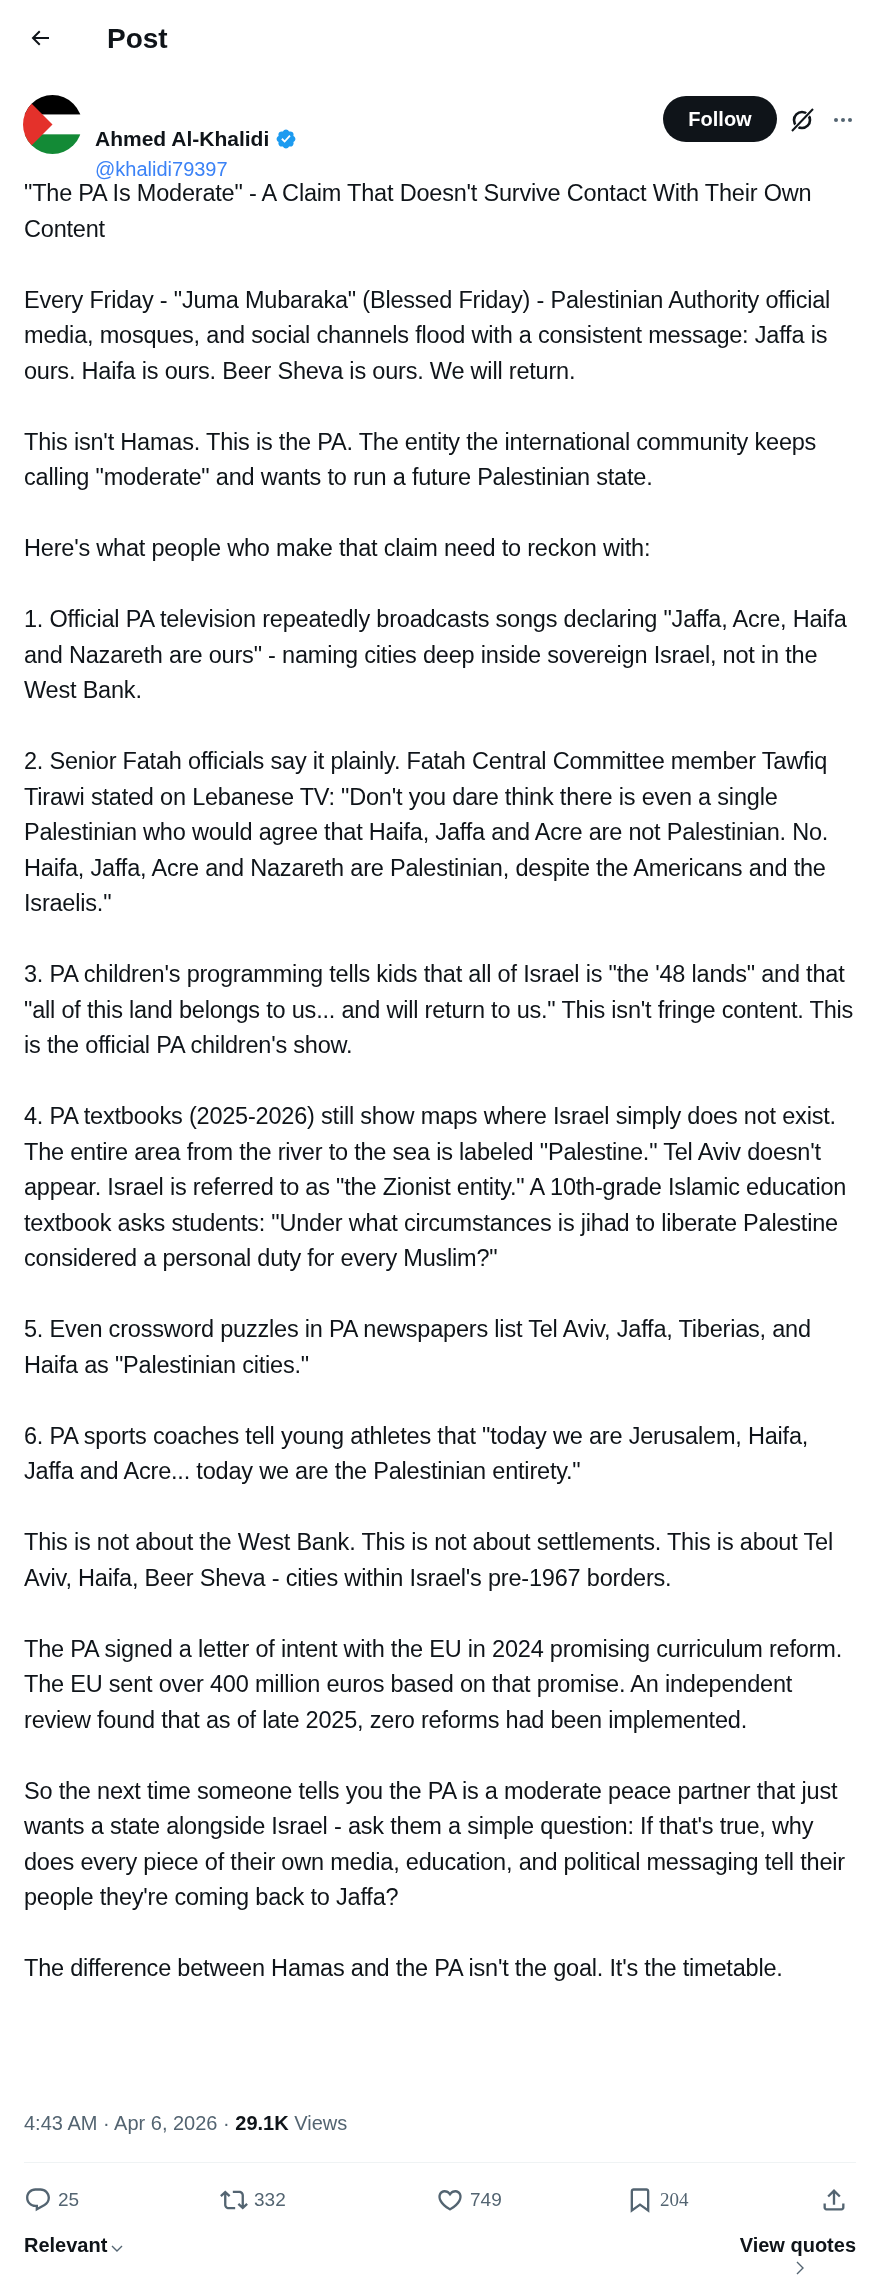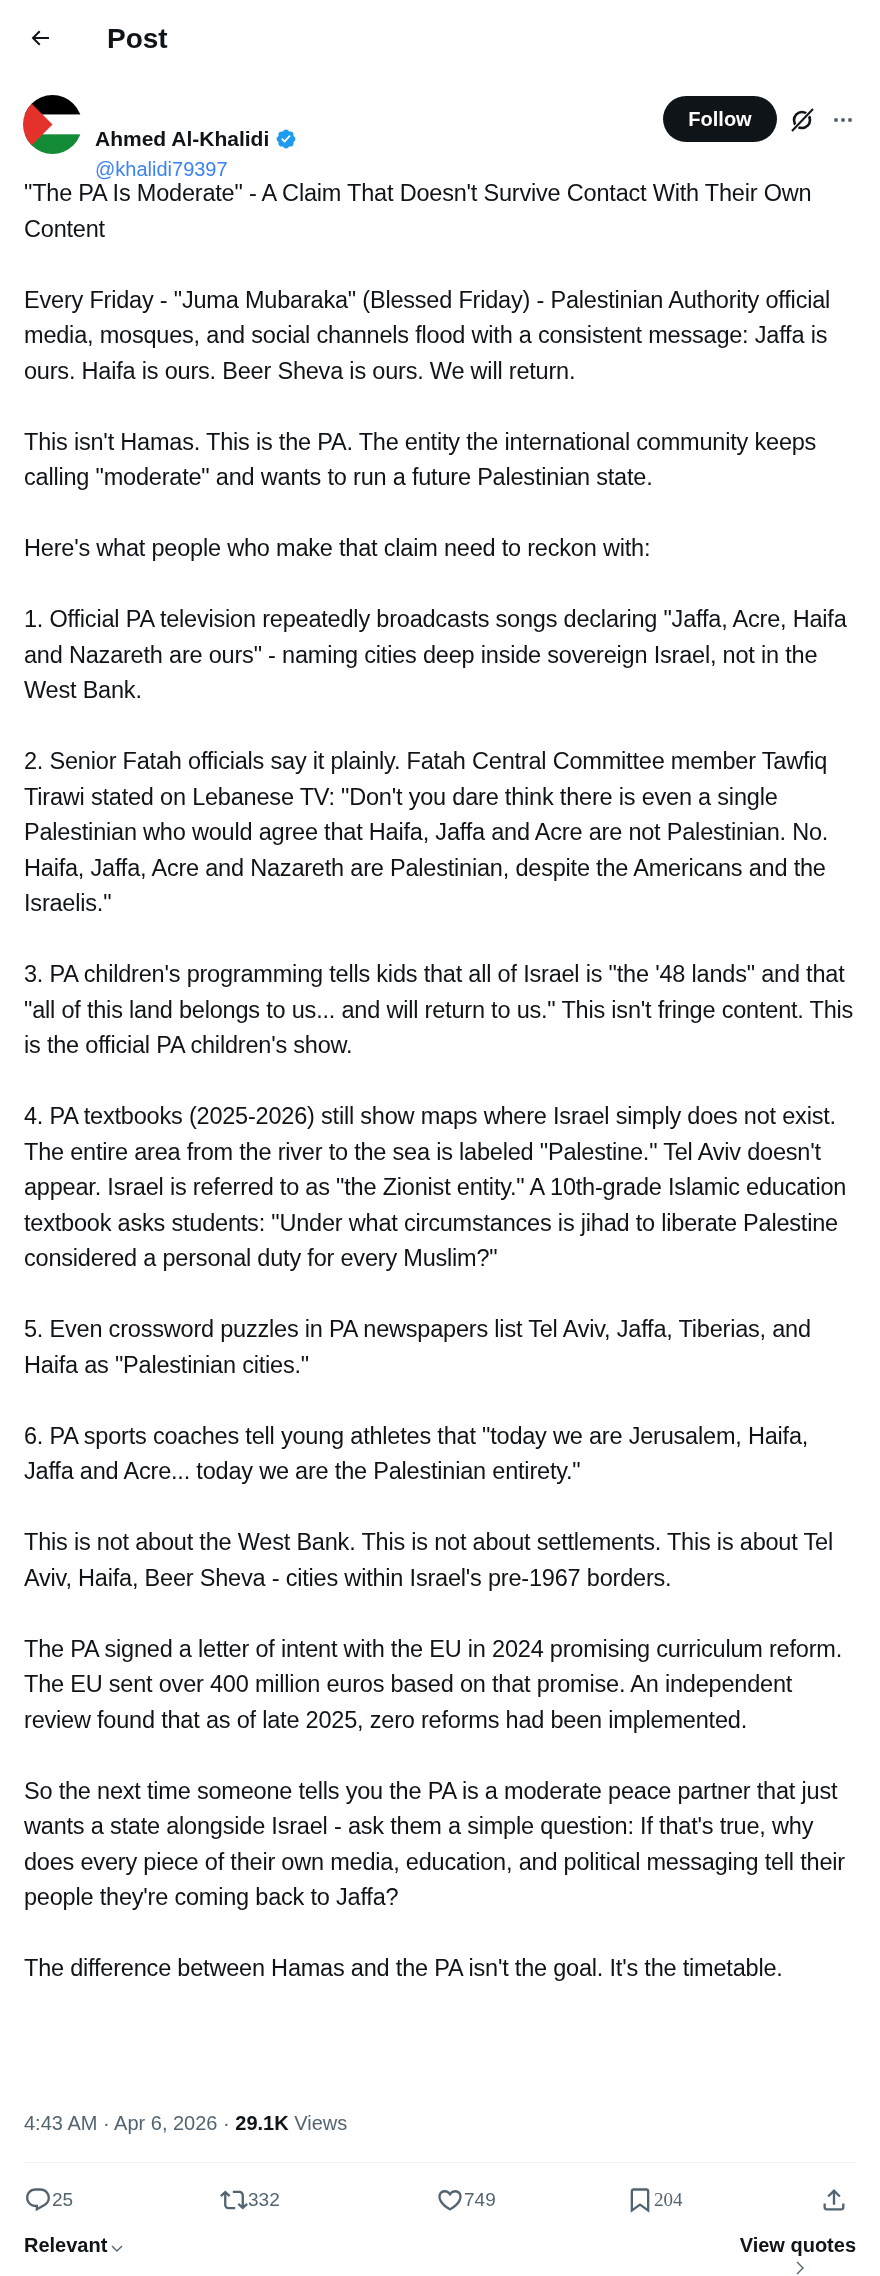--- a/index.html
+++ b/index.html
@@ -27,21 +27,21 @@
   .post-body p:last-child { margin-bottom: 0; }
 
   .meta { position: absolute; left: 24px; top: 2110px; font-size: 20px; line-height: 26px; color: #536471; }
   .meta .views-count { font-weight: bold; color: #0f1419; }
   .meta .views-label { color: #536471; }
 
   .divider { position: absolute; left: 24px; top: 2162px; width: 832px; height: 1px; background: #eff3f4; }
 
   .actions { position: absolute; left: 24px; top: 2180px; width: 832px; height: 40px; }
   .action { position: absolute; top: 0; height: 40px; display: flex; align-items: center; cursor: pointer; color: #536471; }
-  .action .count { font-size: 19px; color: #536471; }
+  .action .count { font-size: 19px; margin-left: 6px; color: #536471; }
   .action svg { display: block; }
 
   .bottom-row { position: absolute; left: 24px; top: 2234px; width: 832px; height: 30px; }
   .relevant { position: absolute; left: 0; top: 0; font-size: 20px; font-weight: bold; color: #0f1419; display: flex; align-items: center; cursor: pointer; }
   .view-quotes { position: absolute; right: 0; top: 0; font-size: 20px; font-weight: bold; color: #0f1419; display: flex; align-items: center; cursor: pointer; flex-direction: column; }
 </style>
 </head>
 <body>
 
 <div class="topbar">

